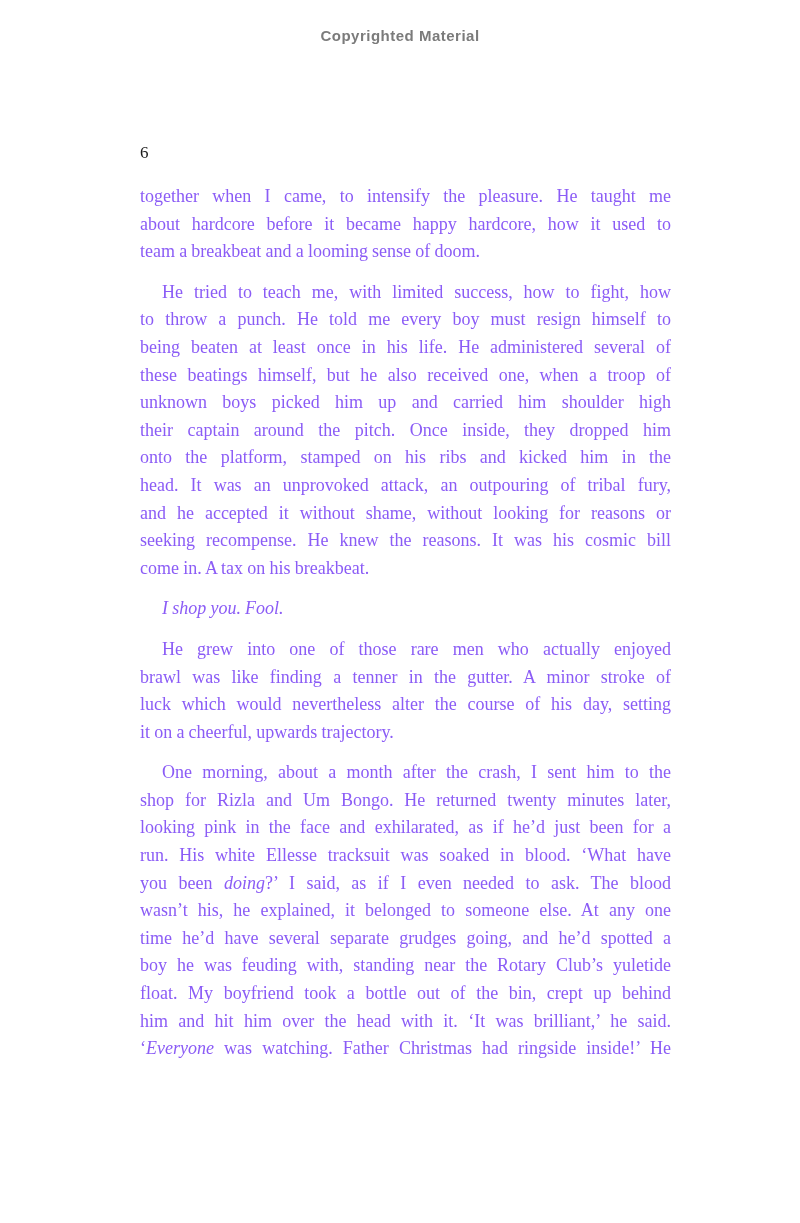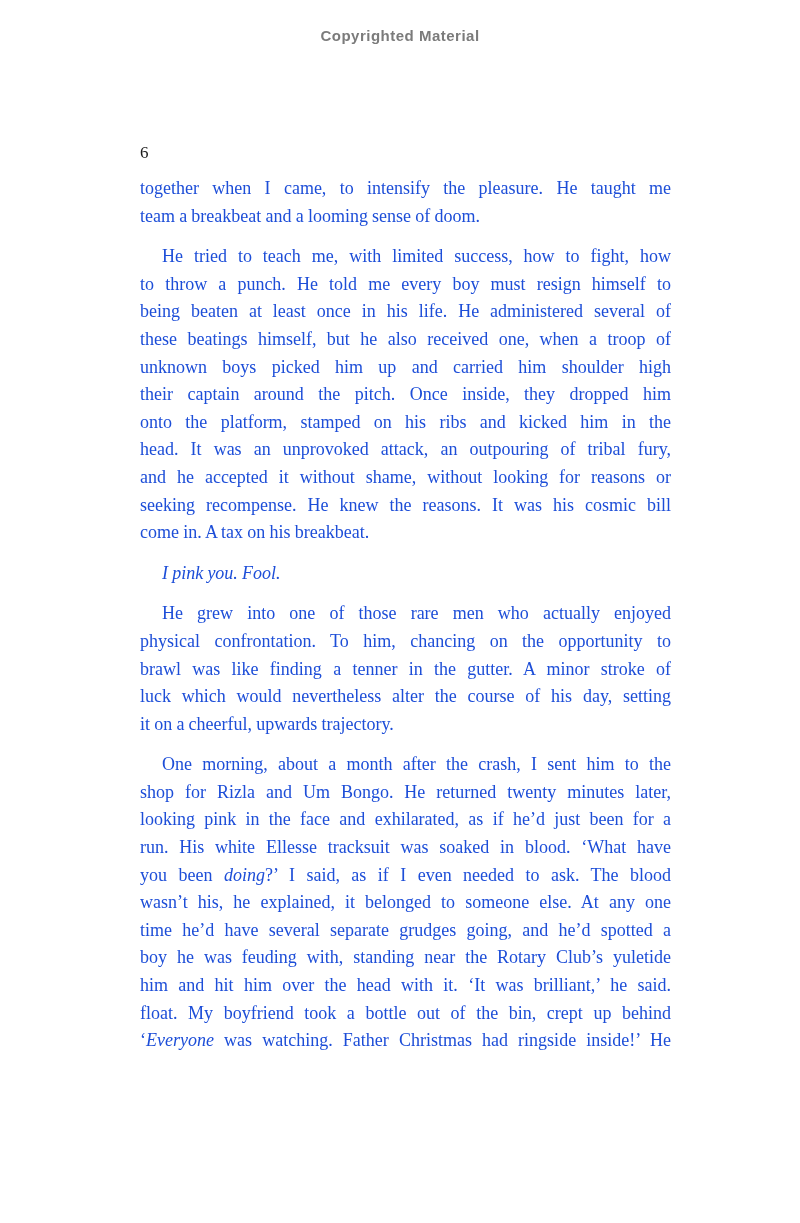--- a/index.html
+++ b/index.html
@@ -31,26 +31,26 @@
     position: absolute;
     left: 140px;
     top: 143px;
     font-family: "Liberation Serif", serif;
     font-size: 17px;
     color: #1b1b1b;
   }
   .body-text {
     position: absolute;
     left: 140px;
-    top: 175px;
+    top: 183px;
     width: 531px;
     font-family: "Liberation Serif", serif;
     font-size: 18px;
     line-height: 27.6px;
-    color: #1d4ed8;
+    color: #8b5cf6;
   }
   .line {
     text-align: justify;
     text-align-last: justify;
     word-spacing: -0.3px;
     max-height: 27.6px;
     overflow: hidden;
   }
   .line.end { text-align-last: left; }
   .line.indent { text-indent: 22px; margin-top: 13px; }
@@ -59,45 +59,45 @@
 </head>
 <body>
 
 <div class="page">
   <div class="copyright top">Copyrighted Material</div>
 
   <div class="page-number">6</div>
 
   <div class="body-text" id="body-text">
       <div class="line"><span>together when I came, to intensify the pleasure. He taught me</span></div>
+      <div class="line"><span>about hardcore before it became happy hardcore, how it used to</span></div>
       <div class="line end"><span>team a breakbeat and a looming sense of doom.</span></div>
       <div class="line indent"><span>He tried to teach me, with limited success, how to fight, how</span></div>
       <div class="line"><span>to throw a punch. He told me every boy must resign himself to</span></div>
       <div class="line"><span>being beaten at least once in his life. He administered several of</span></div>
       <div class="line"><span>these beatings himself, but he also received one, when a troop of</span></div>
       <div class="line"><span>unknown boys picked him up and carried him shoulder high</span></div>
       <div class="line"><span>their captain around the pitch. Once inside, they dropped him</span></div>
       <div class="line"><span>onto the platform, stamped on his ribs and kicked him in the</span></div>
       <div class="line"><span>head. It was an unprovoked attack, an outpouring of tribal fury,</span></div>
       <div class="line"><span>and he accepted it without shame, without looking for reasons or</span></div>
       <div class="line"><span>seeking recompense. He knew the reasons. It was his cosmic bill</span></div>
       <div class="line end"><span>come in. A tax on his breakbeat.</span></div>
-      <div class="line end indent"><span class="it">I pink you. Fool.</span></div>
+      <div class="line end indent"><span class="it">I shop you. Fool.</span></div>
       <div class="line indent"><span>He grew into one of those rare men who actually enjoyed</span></div>
-      <div class="line"><span>physical confrontation. To him, chancing on the opportunity to</span></div>
       <div class="line"><span>brawl was like finding a tenner in the gutter. A minor stroke of</span></div>
       <div class="line"><span>luck which would nevertheless alter the course of his day, setting</span></div>
       <div class="line end"><span>it on a cheerful, upwards trajectory.</span></div>
       <div class="line indent"><span>One morning, about a month after the crash, I sent him to the</span></div>
       <div class="line"><span>shop for Rizla and Um Bongo. He returned twenty minutes later,</span></div>
       <div class="line"><span>looking pink in the face and exhilarated, as if he’d just been for a</span></div>
       <div class="line"><span>run. His white Ellesse tracksuit was soaked in blood. ‘What have</span></div>
       <div class="line"><span>you been </span><span class="it">doing</span><span>?’ I said, as if I even needed to ask. The blood</span></div>
       <div class="line"><span>wasn’t his, he explained, it belonged to someone else. At any one</span></div>
       <div class="line"><span>time he’d have several separate grudges going, and he’d spotted a</span></div>
       <div class="line"><span>boy he was feuding with, standing near the Rotary Club’s yuletide</span></div>
+      <div class="line"><span>float. My boyfriend took a bottle out of the bin, crept up behind</span></div>
       <div class="line"><span>him and hit him over the head with it. ‘It was brilliant,’ he said.</span></div>
-      <div class="line"><span>float. My boyfriend took a bottle out of the bin, crept up behind</span></div>
       <div class="line"><span>‘</span><span class="it">Everyone</span><span> was watching. Father Christmas had ringside inside!’ He</span></div>
     </div>
 
   <div class="copyright bottom">Copyrighted Material</div>
 </div>
 
 </body></html>

